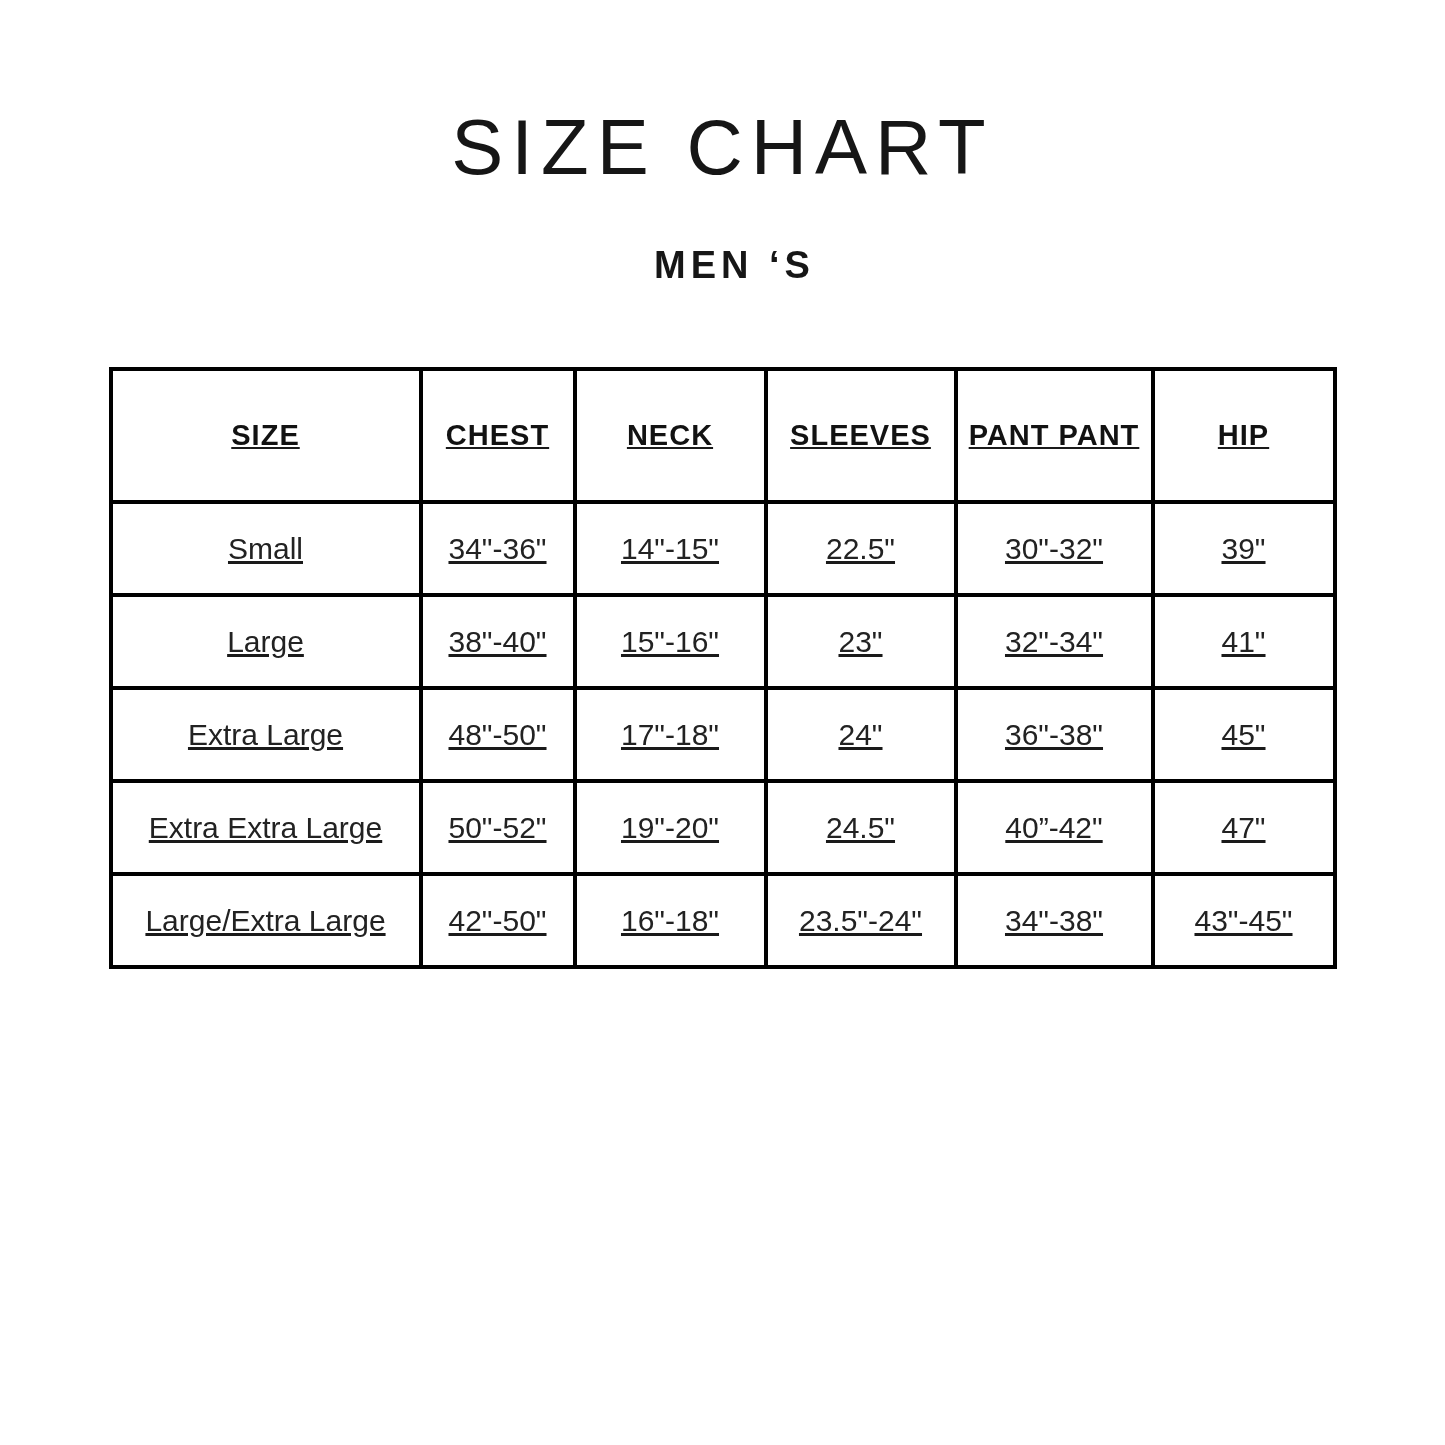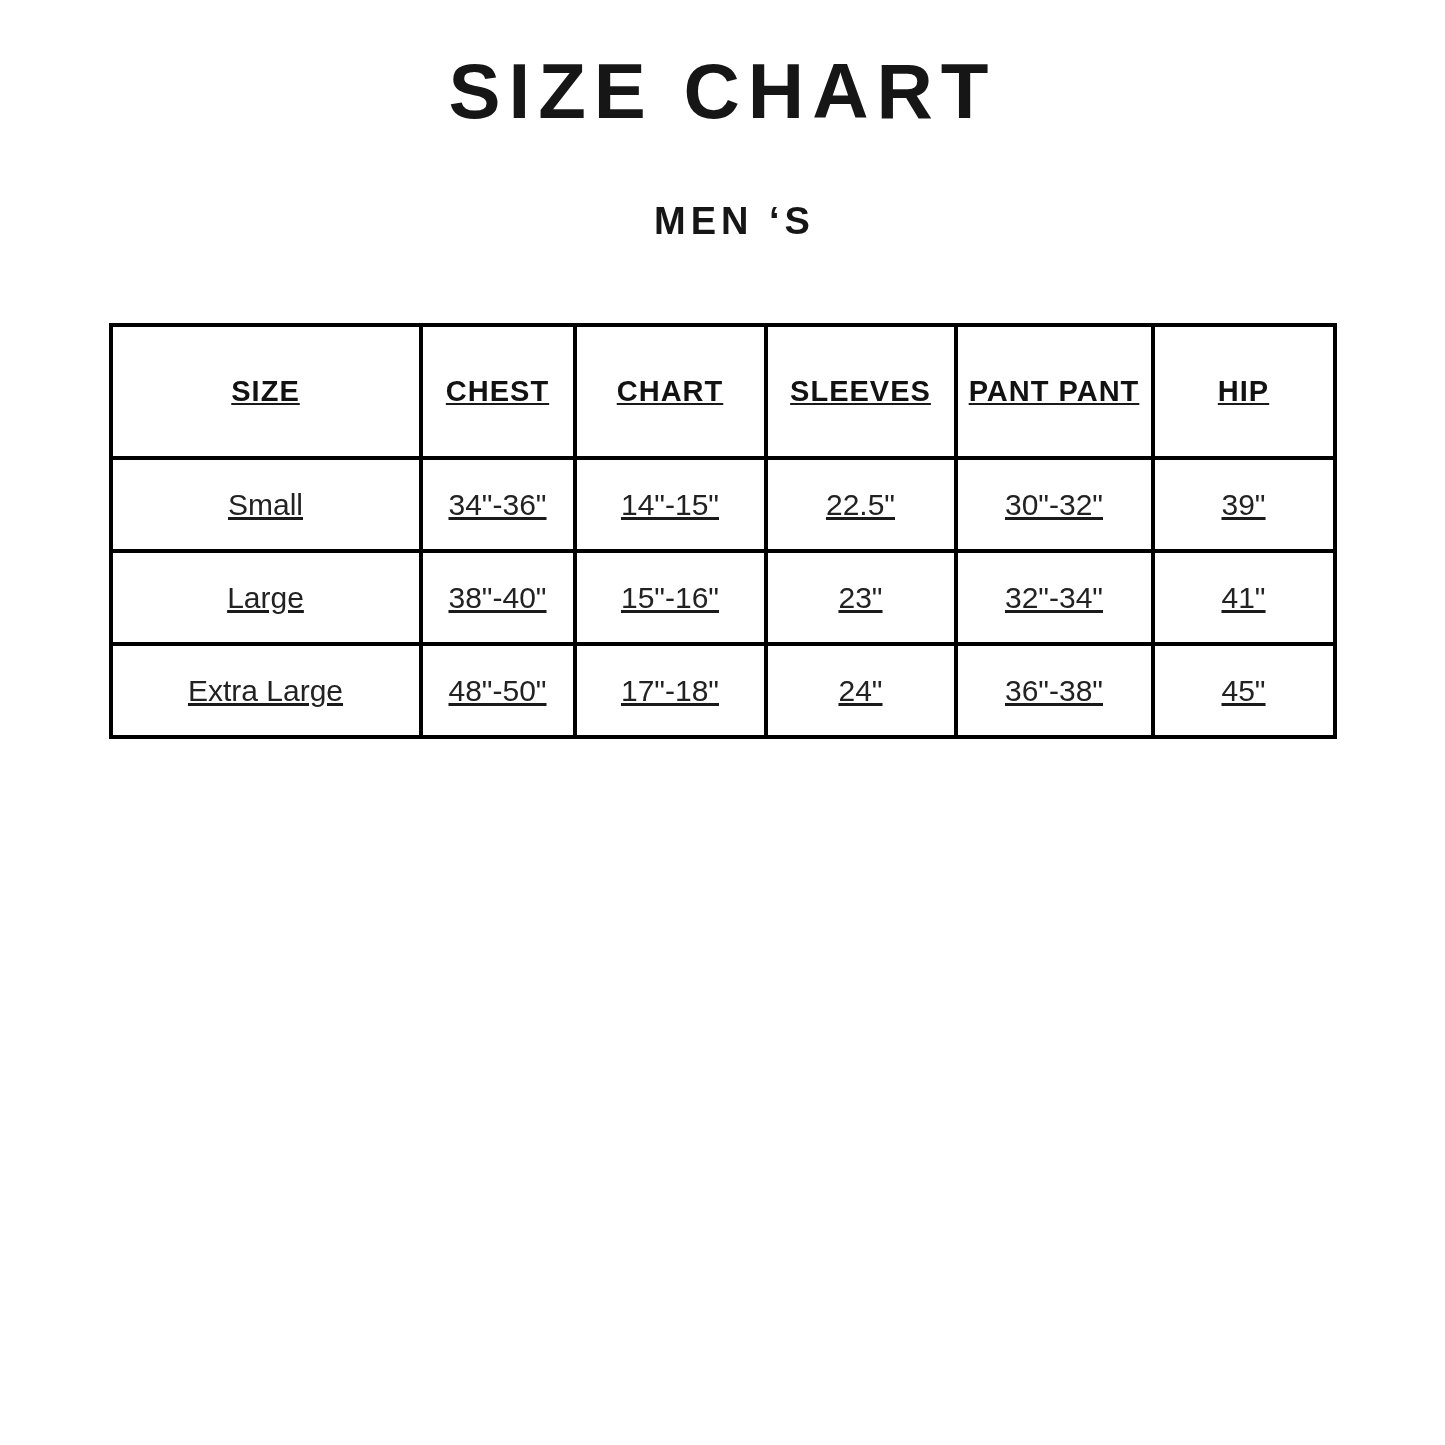--- a/index.html
+++ b/index.html
@@ -9,26 +9,26 @@
     background: #ffffff;
   }
   body {
     width: 1445px;
     height: 1445px;
     font-family: "Liberation Sans", "DejaVu Sans", sans-serif;
     color: #1a1a1a;
     position: relative;
   }
   .page-title {
-    margin: 12px;
-    padding-top: 40px;
+    margin: 0;
+    padding-top: 108px;
     text-align: center;
     font-size: 78px;
     line-height: 1;
-    font-weight: 700;
+    font-weight: 400;
     letter-spacing: 8px;
     color: #161616;
   }
   .page-subtitle {
     margin: 0;
     padding-top: 60px;
     text-align: center;
     font-size: 38px;
     line-height: 1;
     font-weight: 700;
@@ -85,21 +85,21 @@
       <col class="c-chest">
       <col class="c-neck">
       <col class="c-sleeves">
       <col class="c-pant">
       <col class="c-hip">
   </colgroup>
   <thead>
     <tr>
       <th>SIZE</th>
       <th>CHEST</th>
-      <th>CHART</th>
+      <th>NECK</th>
       <th>SLEEVES</th>
       <th>PANT PANT</th>
       <th>HIP</th>
     </tr>
   </thead>
   <tbody>
     <tr>
       <td>Small</td>
       <td>34"-36"</td>
       <td>14"-15"</td>
@@ -116,14 +116,30 @@
       <td>41"</td>
     </tr>
     <tr>
       <td>Extra Large</td>
       <td>48"-50"</td>
       <td>17"-18"</td>
       <td>24"</td>
       <td>36"-38"</td>
       <td>45"</td>
     </tr>
+    <tr>
+      <td>Extra Extra Large</td>
+      <td>50"-52"</td>
+      <td>19"-20"</td>
+      <td>24.5"</td>
+      <td>40”-42"</td>
+      <td>47"</td>
+    </tr>
+    <tr>
+      <td>Large/Extra Large</td>
+      <td>42"-50"</td>
+      <td>16"-18"</td>
+      <td>23.5"-24"</td>
+      <td>34"-38"</td>
+      <td>43"-45"</td>
+    </tr>
   </tbody>
 </table>
 
 </body></html>

